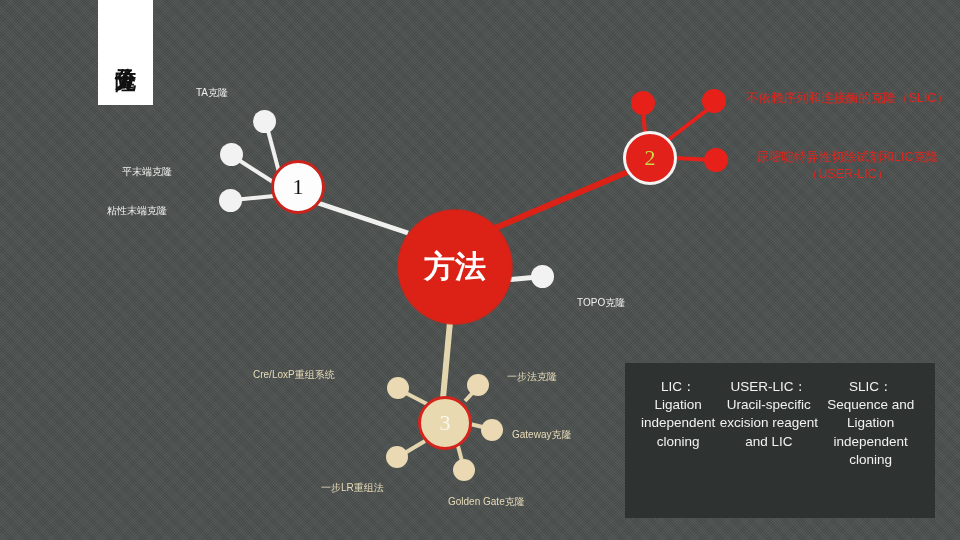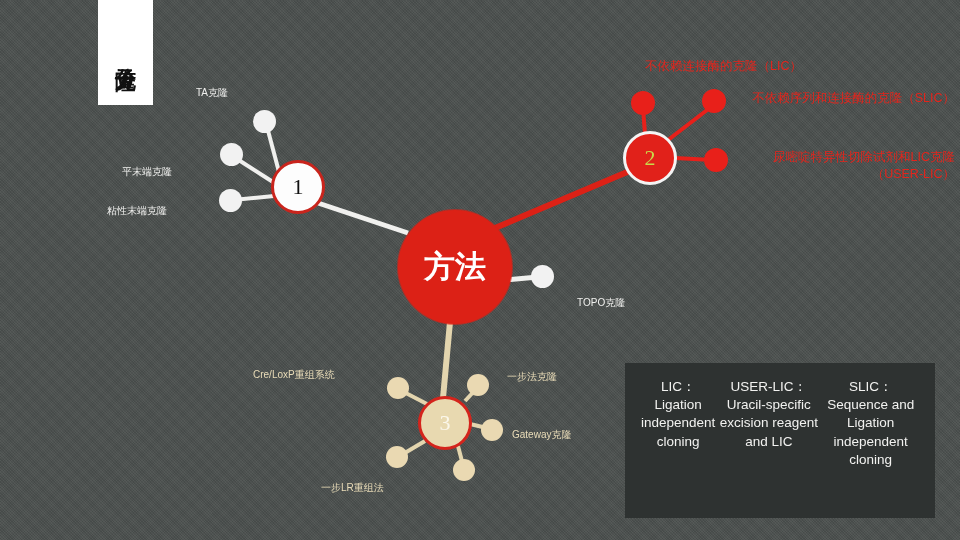--- a/index.html
+++ b/index.html
@@ -64,21 +64,21 @@
   .dot{position:absolute;border-radius:50%;box-sizing:border-box;}
   .dot-white{background:#f2f2f2;}
   .dot-red{background:#e8201a;}
   .dot-beige{background:#ead9b2;}
 
   
   .lab{position:absolute;white-space:nowrap;font-size:10px;}
   .lab-white{color:#f0f0ee;}
   .lab-red{color:#e3251c;font-size:12.5px;}
   .lab-beige{color:#e9dcb8;}
-  .lab.wrap{white-space:normal;text-align:right;}
+  .lab.wrap{white-space:normal;text-align:center;}
 
   
   .legend{
     position:absolute;left:625px;top:363px;width:310px;height:155px;
     background:#2e3231;
     color:#f2f2f0;font-size:13.5px;line-height:1.35;
     display:flex;flex-direction:row;justify-content:center;
     box-sizing:border-box;padding:8px 14px;
   }
   .legend-row{text-align:center;padding:7px 2px;}
@@ -132,38 +132,38 @@
   <div class="lab lab-white" style="left:196px;top:86px;">TA克隆</div>
   <div class="lab lab-white" style="left:122px;top:133px;margin-top:32px;">平末端克隆</div>
   <div class="lab lab-white" style="left:107px;top:204px;font-family:Liberation Serif, serif;">粘性末端克隆</div>
 
   <div class="hub hub-2">
     <span>2</span>
   </div>
   <div class="dot dot-red" style="left:631px;top:91px;width:24px;height:24px;"></div>
   <div class="dot dot-red" style="left:702px;top:89px;width:24px;height:24px;"></div>
   <div class="dot dot-red" style="left:704px;top:148px;width:24px;height:24px;"></div>
-  <div class="lab lab-red" style="left:645px;top:58px;">不依赖连接酶的克隆（LIC）</div>
   <div class="lab lab-red wrap" style="left:740px;top:90px;width:215px;">不依赖序列和连接酶的克隆（SLIC）</div>
   <div class="lab lab-red wrap" style="left:740px;top:149px;width:215px;">尿嘧啶特异性切除试剂和LIC克隆（USER-LIC）</div>
 
   <div class="dot dot-white" style="left:531px;top:265px;width:23px;height:23px;"></div>
   <div class="lab lab-white" style="left:577px;top:268px;margin-top:28px;">TOPO克隆</div>
 
   <div class="hub hub-3">
     <span>3</span>
   </div>
   <div class="dot dot-beige" style="left:387px;top:377px;width:22px;height:22px;"></div>
   <div class="dot dot-beige" style="left:467px;top:374px;width:22px;height:22px;"></div>
   <div class="dot dot-beige" style="left:481px;top:419px;width:22px;height:22px;"></div>
   <div class="dot dot-beige" style="left:453px;top:459px;width:22px;height:22px;"></div>
   <div class="dot dot-beige" style="left:386px;top:446px;width:22px;height:22px;"></div>
   <div class="lab lab-beige" style="left:253px;top:368px;">Cre/LoxP重组系统</div>
   <div class="lab lab-beige" style="left:507px;top:370px;">一步法克隆</div>
   <div class="lab lab-beige" style="left:512px;top:428px;">Gateway克隆</div>
+  <div class="lab lab-beige" style="left:448px;top:495px;">Golden Gate克隆</div>
   <div class="lab lab-beige" style="left:321px;top:481px;">一步LR重组法</div>
 
   <div class="legend">
     <div class="legend-row">LIC：Ligation independent cloning</div>
     <div class="legend-row">USER-LIC：Uracil-specific excision reagent and LIC</div>
     <div class="legend-row">SLIC：Sequence and Ligation independent cloning</div>
   </div>
 
 </div>
 

